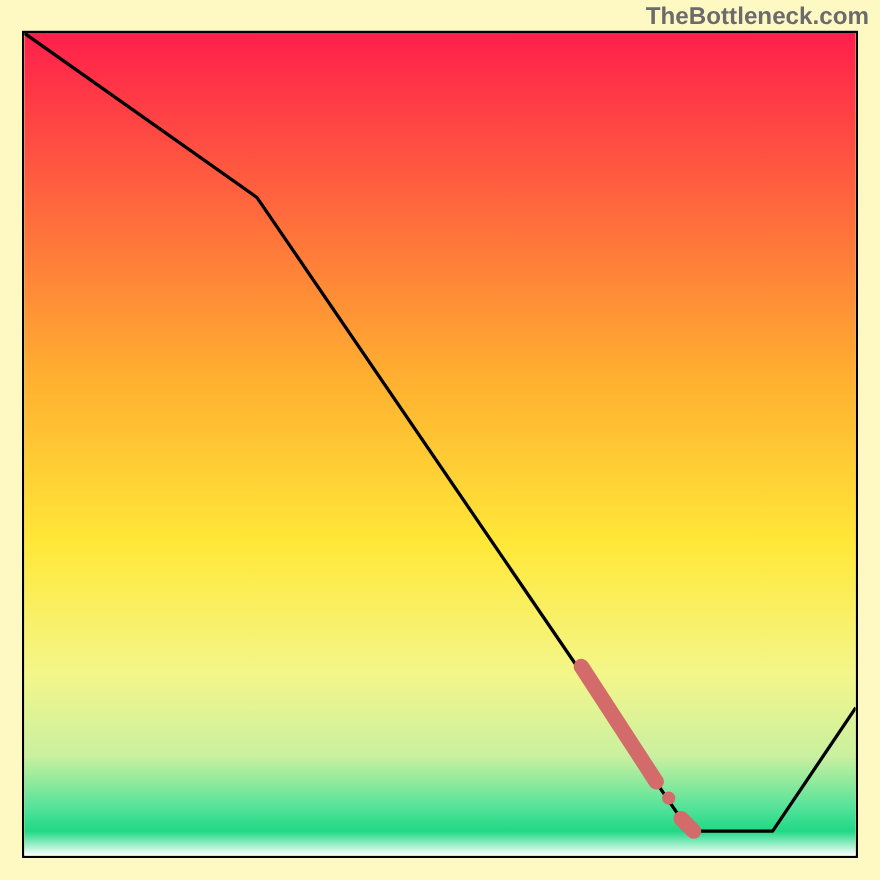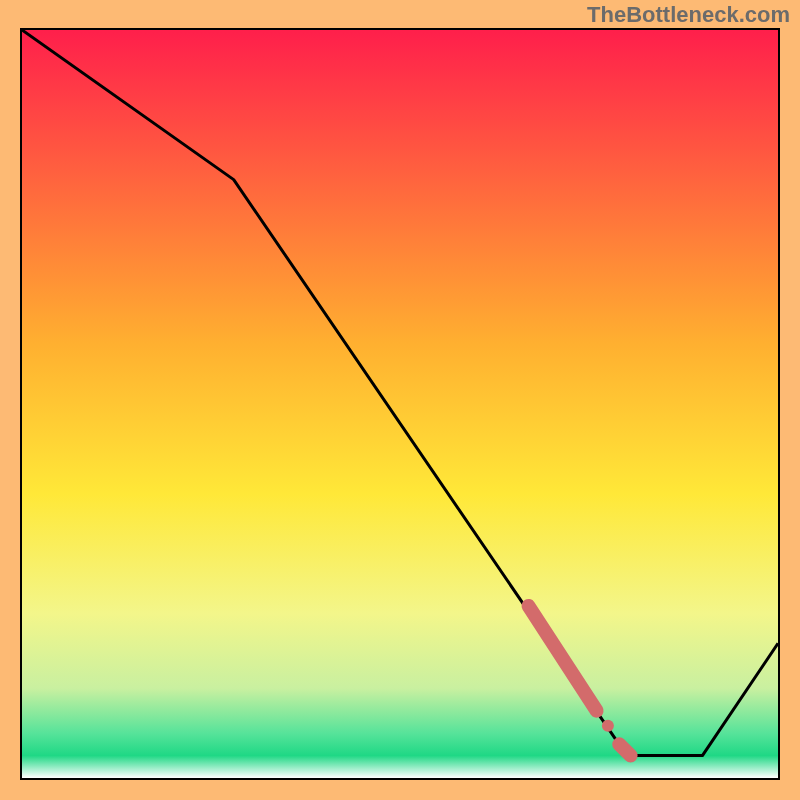--- a/index.html
+++ b/index.html
@@ -7,21 +7,21 @@
     padding: 0;
     width: 800px;
     height: 800px;
     overflow: hidden;
     font-family: Arial, Helvetica, sans-serif;
   }
   .frame {
     position: relative;
     width: 800px;
     height: 800px;
-    background: #fdba74;
+    background: #fef9c3;
   }
   .watermark {
     position: absolute;
     top: 2px;
     right: 10px;
     font-size: 22px;
     font-weight: 600;
     color: #6b6b6b;
     z-index: 10;
   }

